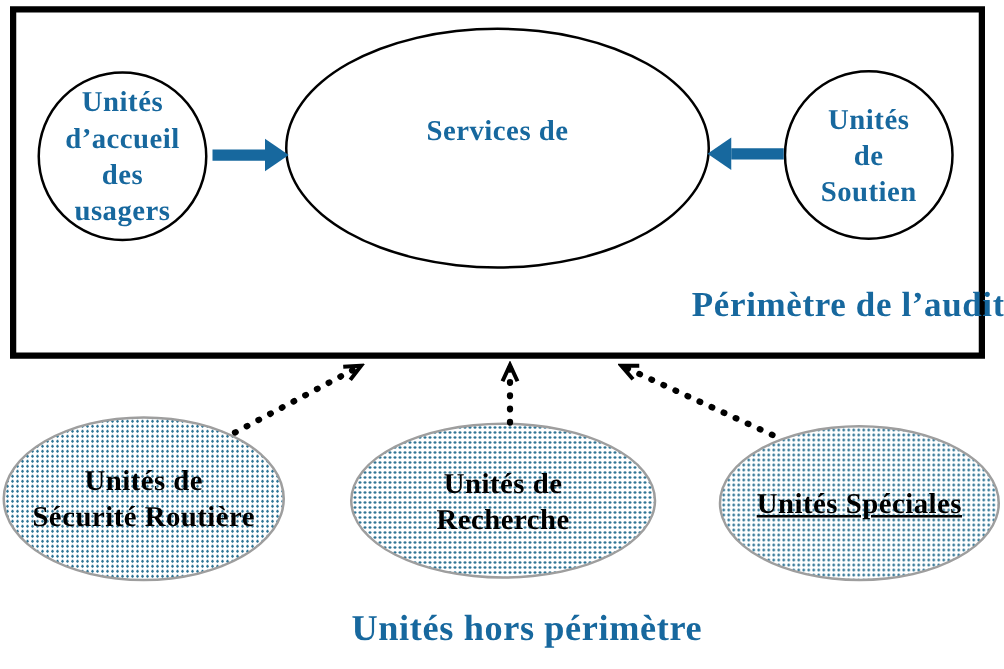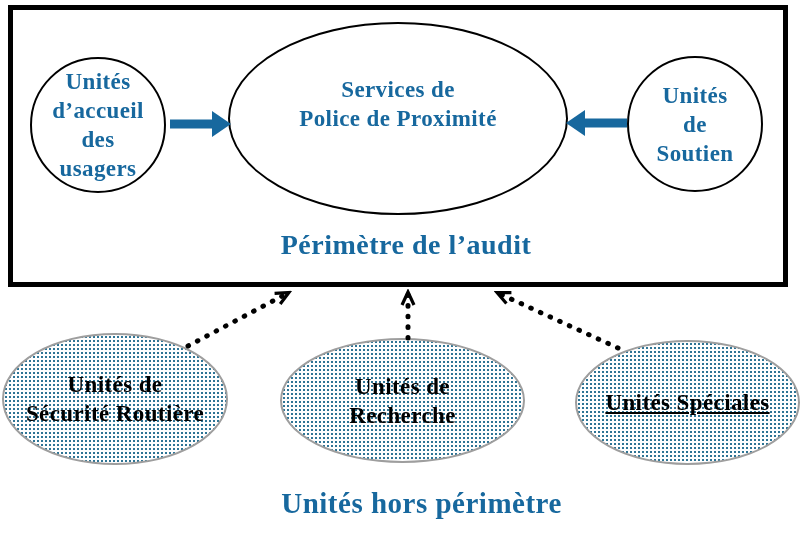--- a/index.html
+++ b/index.html
@@ -38,21 +38,21 @@
     background-color:#fff;
     background-image:radial-gradient(circle, #2E7495 0.9px, rgba(0,0,0,0) 1.2px);
     background-size:4px 4px;
   }
   #node-maintien  { left:2px;   top:333px; width:226px; height:132px; }
   #node-recherche { left:280px; top:338px; width:245px; height:125px; }
   #node-speciales { left:575px; top:340px; width:225px; height:125px;text-decoration:underline; }
 
   .perimeter-title {
     position:absolute; left:8px; top:229px; width:796px;
-    text-align:center; font-weight:bold; font-size:28px; color:#17689E;
+    text-align:right; font-weight:bold; font-size:28px; color:#17689E;
     letter-spacing:0.5px;
   }
   .outside-title {
     position:absolute; left:0px; top:487px; width:843px;
     text-align:center; font-weight:bold; font-size:29px; color:#17689E;
     letter-spacing:0.5px;
   }
 
   .arrow-layer {
     position:absolute; left:0; top:0; width:803px; height:535px;
@@ -68,21 +68,20 @@
 
   <div class="node inside" id="node-accueil">
     <div class="node-line">Unités</div>
     <div class="node-line">d’accueil</div>
     <div class="node-line">des</div>
     <div class="node-line">usagers</div>
   </div>
 
   <div class="node inside" id="node-services">
     <div class="node-line">Services de</div>
-    <div class="node-line">Police de Proximité</div>
     <div class="node-line"></div>
   </div>
 
   <div class="node inside" id="node-soutien">
     <div class="node-line">Unités</div>
     <div class="node-line">de</div>
     <div class="node-line">Soutien</div>
   </div>
 
   <div class="perimeter-title">Périmètre de l’audit</div>

